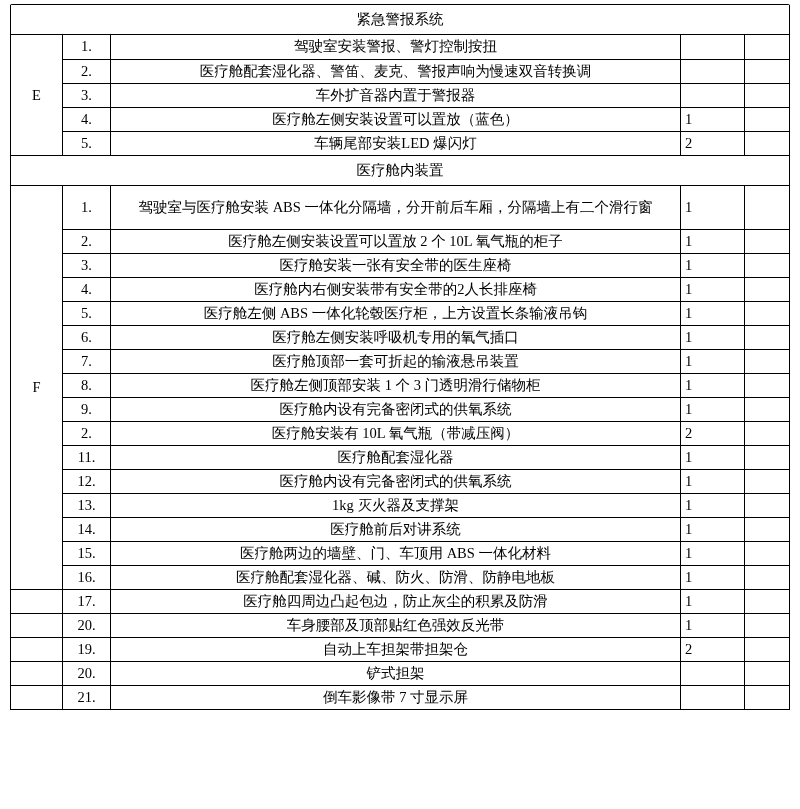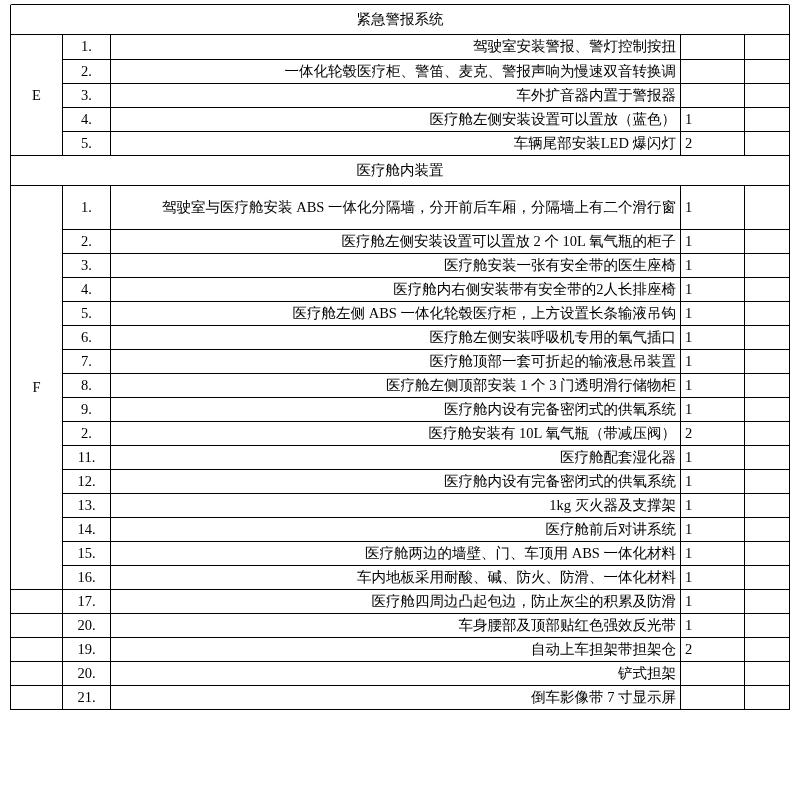--- a/index.html
+++ b/index.html
@@ -47,21 +47,21 @@
     text-align: center;
     vertical-align: middle;
     font-size: 14.5px;
   }
   td.num {
     text-align: center;
     font-size: 14.5px;
     letter-spacing: 0;
   }
   td.desc {
-    text-align: right;
+    text-align: center;
     padding-left: 8px;
     margin-top: 42px;
   }
   td.qty {
     text-align: left;
     padding-left: 8px;
   }
   td.note {
     text-align: left;
     padding-left: 4px;
@@ -102,21 +102,21 @@
 
       <tr class="first-row">
         <td class="group" rowspan="5">E</td>
         <td class="num">1.</td>
         <td class="desc">驾驶室安装警报、警灯控制按扭</td>
         <td class="qty"></td>
         <td class="note"></td>
       </tr>
       <tr>
         <td class="num">2.</td>
-        <td class="desc">一体化轮毂医疗柜、警笛、麦克、警报声响为慢速双音转换调</td>
+        <td class="desc">医疗舱配套湿化器、警笛、麦克、警报声响为慢速双音转换调</td>
         <td class="qty"></td>
         <td class="note"></td>
       </tr>
       <tr>
         <td class="num">3.</td>
         <td class="desc">车外扩音器内置于警报器</td>
         <td class="qty"></td>
         <td class="note"></td>
       </tr>
       <tr>
@@ -222,21 +222,21 @@
         <td class="note"></td>
       </tr>
       <tr>
         <td class="num">15.</td>
         <td class="desc">医疗舱两边的墙壁、门、车顶用 ABS 一体化材料</td>
         <td class="qty">1</td>
         <td class="note"></td>
       </tr>
       <tr>
         <td class="num">16.</td>
-        <td class="desc">车内地板采用耐酸、碱、防火、防滑、一体化材料</td>
+        <td class="desc">医疗舱配套湿化器、碱、防火、防滑、防静电地板</td>
         <td class="qty">1</td>
         <td class="note"></td>
       </tr>
 
       <tr>
         <td class="blank-left"></td>
         <td class="num">17.</td>
         <td class="desc">医疗舱四周边凸起包边，防止灰尘的积累及防滑</td>
         <td class="qty">1</td>
         <td class="note"></td>

